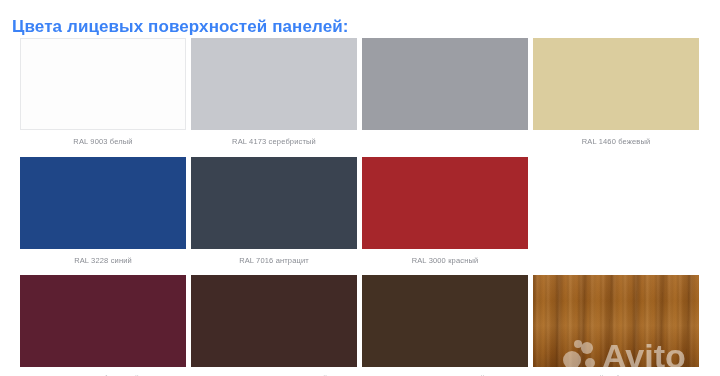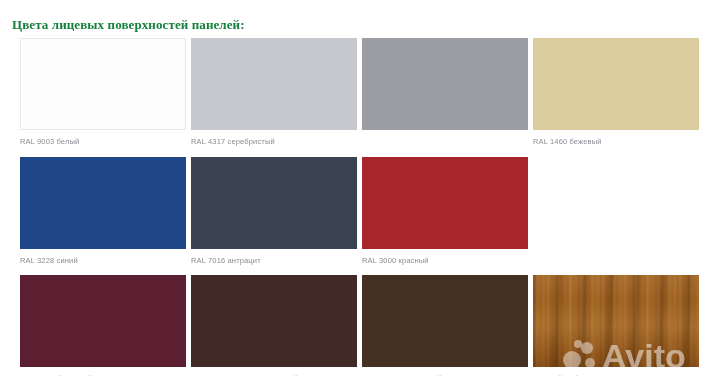--- a/index.html
+++ b/index.html
@@ -17,26 +17,25 @@
   .page {
     position: relative;
     width: 720px;
     height: 376px;
     box-sizing: border-box;
   }
   .page-title {
     position: absolute;
     left: 12px;
     top: 17px;
-    font-size: 13px;
+    font-size: 17px;
     font-weight: bold;
-    color: #15803d;
+    color: #3b82f6;
     letter-spacing: 0.1px;
     white-space: nowrap;
-    font-family: Liberation Serif, serif;
   }
   .swatch-grid {
     position: absolute;
     left: 20px;
     top: 38px;
     width: 684px;
     display: flex;
     flex-direction: column;
     row-gap: 0px;
   }
@@ -58,20 +57,21 @@
     box-sizing: border-box;
     position: relative;
     overflow: hidden;
   }
   .swatch-color.bordered {
     border: 1px solid #e7e8ea;
   }
   .swatch-label {
     font-size: 7.5px;
     color: #8a8d94;
+    text-align: center;
     padding-top: 8px;
     padding-bottom: 9px;
     letter-spacing: 0.15px;
     white-space: nowrap;
     line-height: 1;
   }
   
   .wood {
     background:
       repeating-linear-gradient(90deg,
@@ -107,21 +107,21 @@
 
   <div class="swatch-grid">
 
     <div class="swatch-row">
       <div class="swatch-cell">
         <div class="swatch-color bordered" style="background-color: rgb(253, 253, 253);"></div>
         <div class="swatch-label">RAL 9003 белый</div>
       </div>
       <div class="swatch-cell">
         <div class="swatch-color" style="background-color: rgb(198, 200, 205);"></div>
-        <div class="swatch-label">RAL 4317 серебристый</div>
+        <div class="swatch-label">RAL 4173 серебристый</div>
       </div>
       <div class="swatch-cell">
         <div class="swatch-color" style="background-color: rgb(156, 158, 164);"></div>
       </div>
       <div class="swatch-cell">
         <div class="swatch-color" style="background-color: rgb(219, 205, 158);"></div>
         <div class="swatch-label">RAL 1460 бежевый</div>
       </div>
     </div>
 

